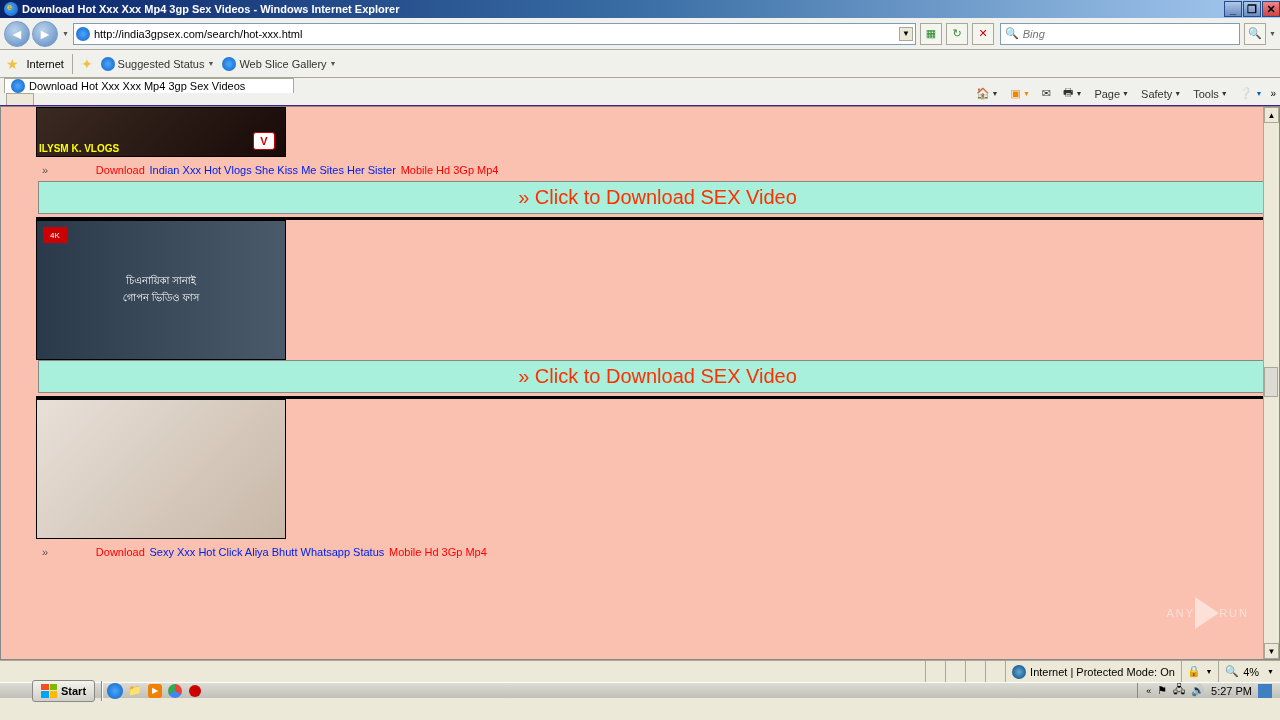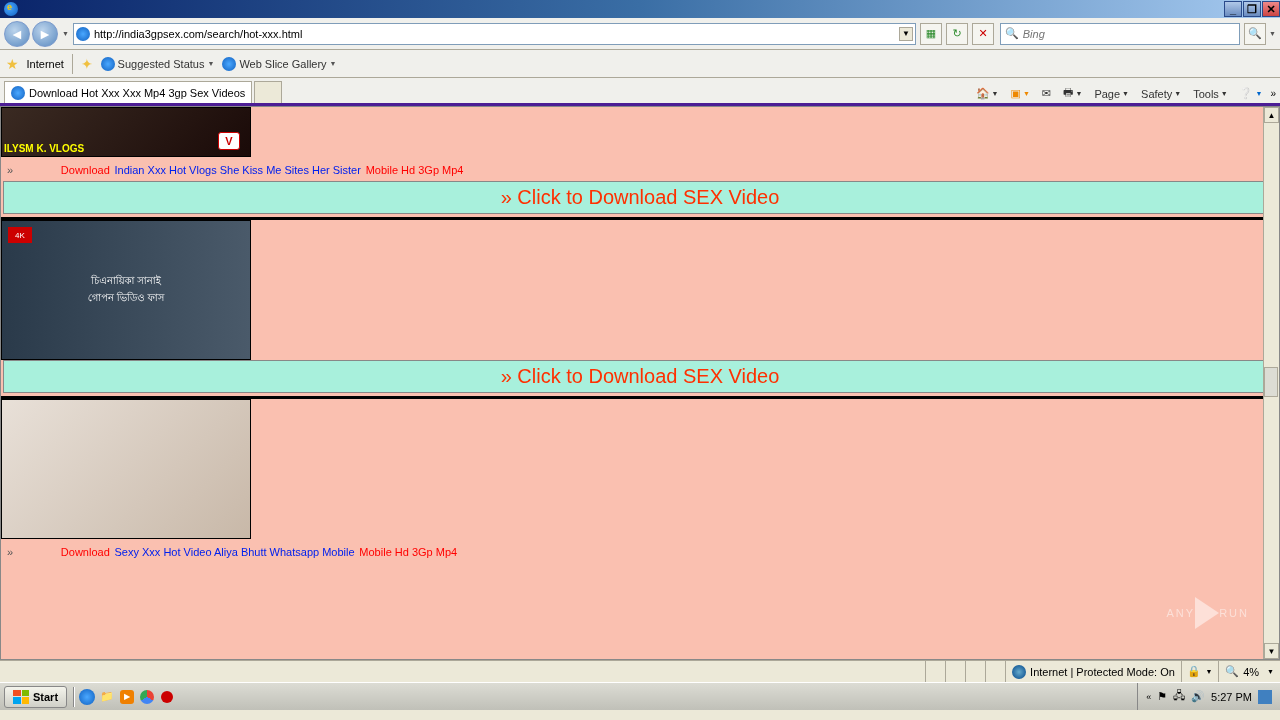--- a/index.html
+++ b/index.html
@@ -22,36 +22,36 @@
 .searchbox { width: 240px; height: 22px; background: #fff; border: 1px solid #7f9db9; display: flex; align-items: center; padding: 0 4px; margin-left: 4px; }
 .searchbox .magnify { color: #888; margin-right: 4px; }
 .searchbox input { flex: 1; border: none; outline: none; color: #999; font-style: italic; }
 
 .favbar { height: 28px; background: #f0f0ec; border-bottom: 1px solid #aca899; display: flex; align-items: center; padding: 0 6px; gap: 8px; }
 .favbar .star { color: #f0c040; font-size: 14px; }
 .favbar .sep { width: 1px; height: 20px; background: #aca899; }
 .favbar .link { display: flex; align-items: center; gap: 3px; color: #333; }
 .favbar .link .dd { font-size: 7px; color: #555; }
 
-.tabbar { height: 28px; background: #f0f0ec; border-bottom: 3px solid #4c1d95; display: flex; align-items: flex-end; padding: 0 4px; position: relative; }
+.tabbar { height: 28px; background: #f0f0ec; border-bottom: 1px solid #4c1d95; display: flex; padding: 0 4px; position: relative; flex-direction: column; }
 .tab { height: 22px; background: #fff; border: 1px solid #aca899; border-bottom: none; display: flex; align-items: center; padding: 0 6px; gap: 4px; max-width: 290px; }
 .tab .ie-icon { width: 14px; height: 14px; background: radial-gradient(circle,#4aa8ff,#1060c0); border-radius: 50%; }
 .tab .title { white-space: nowrap; overflow: hidden; text-overflow: ellipsis; }
 .newtab { width: 28px; height: 22px; border: 1px solid #aca899; border-bottom: none; background: #ece9d8; margin-left: 2px; }
 .commandbar { position: absolute; right: 4px; top: 4px; display: flex; align-items: center; gap: 4px; }
 .commandbar .cbitem { display: flex; align-items: center; gap: 2px; color: #333; padding: 2px 4px; }
 .commandbar .cbitem .dd { font-size: 7px; }
 
 .content { position: relative; background: #fac0b0; height: 554px; overflow: hidden; border: 1px solid #888; }
 .scrollv { position: absolute; right: 0; top: 0; width: 16px; height: 100%; background: #ece9d8; border-left: 1px solid #aca899; }
 .scrollv .arrow { height: 16px; background: #ece9d8; border: 1px solid #aca899; display: flex; align-items: center; justify-content: center; font-size: 8px; }
 .scrollv .thumb { position: absolute; top: 260px; width: 14px; height: 30px; background: #dcdcd4; border: 1px solid #aca899; left: 0; }
 .scrollv .arrow.down { position: absolute; bottom: 0; width: 100%; }
 
-.page { padding: 0; }
+.page { padding: 0; margin-left: 35px; }
 .vid { display: block; }
 .thumb-img { width: 250px; height: 140px; background: #000; position: relative; border: 1px solid #000; }
 .thumb-img.small { height: 50px; }
 .thumb-img .playmark { position: absolute; right: 10px; bottom: 6px; width: 22px; height: 18px; background: #fff; border: 1px solid #c00; border-radius: 3px; display: flex; align-items: center; justify-content: center; color: #c00; font-size: 11px; font-weight: bold; }
 .thumb-img .vlogs { position: absolute; left: 2px; bottom: 2px; color: #ffff00; font-weight: bold; font-size: 10px; }
 .thumb-img.t1 { background: linear-gradient(135deg,#3a2a22,#1a0a08); }
 .thumb-img.t2 { background: linear-gradient(to right,#2a3a4a,#4a5a6a); display:flex; align-items:center; justify-content:center; }
 .thumb-img.t2 .bengali { color:#fff; font-size:10px; text-align:center; }
 .thumb-img.t2 .logo4k { position:absolute; left:6px; top:6px; width:24px; height:16px; background:#c00; color:#fff; font-size:8px; display:flex; align-items:center; justify-content:center; }
 .thumb-img.t3 { background: linear-gradient(135deg,#e8e0d8,#c8b8a8); }
@@ -61,38 +61,39 @@
 .titleline .link { color: #0020ee; }
 .titleline .fmt { color: #ff0000; font-weight: 500; }
 .dlbar { background: #a8f0dc; border: 1px solid #888; text-align: center; padding: 4px; font-size: 20px; color: #ff3000; font-family: 'Arial Narrow', Arial; margin: 0 2px 3px 2px; }
 .hr-black { height: 3px; background: #000; }
 
 .ie-status { height: 22px; background: #ece9d8; border-top: 1px solid #aca899; display: flex; align-items: center; }
 .ie-status .spacer { flex: 1; }
 .ie-status .segment { border-left: 1px solid #aca899; height: 100%; display: flex; align-items: center; padding: 0 6px; gap: 4px; }
 .ie-status .globe { width: 14px; height: 14px; background: radial-gradient(circle,#6ac,#048); border-radius: 50%; }
 
-.taskbar { height: 28px; background: linear-gradient(to bottom, #dcdcd4, #c0c0b8); border-top: 1px solid #fff; display: flex; align-items: center; }
+.taskbar { height: 16px; background: linear-gradient(to bottom, #dcdcd4, #c0c0b8); border-top: 1px solid #fff; display: flex; align-items: center; padding-left: 28px; }
 .startbtn { height: 22px; padding: 0 8px; border: 1px solid #888; border-radius: 3px; background: linear-gradient(to bottom,#f4f4ec,#d0d0c8); display: flex; align-items: center; gap: 4px; margin: 0 4px; font-weight: bold; }
 .winflag { width: 16px; height: 14px; display: grid; grid-template-columns: 1fr 1fr; grid-template-rows: 1fr 1fr; gap: 1px; }
 .winflag div:nth-child(1){background:#f25022;} .winflag div:nth-child(2){background:#7fba00;}
 .winflag div:nth-child(3){background:#00a4ef;} .winflag div:nth-child(4){background:#ffb900;}
 .taskbar .sep { width: 2px; height: 20px; border-left: 1px solid #888; border-right: 1px solid #fff; margin: 0 2px; }
 .taskbar .ql { width: 20px; height: 20px; display: flex; align-items: center; justify-content: center; }
 .tray { margin-left: auto; display: flex; align-items: center; gap: 6px; padding: 0 8px; border-left: 1px solid #888; height: 100%; }
 .tray .clock { font-size: 11px; }
 
 .watermark { position: absolute; right: 30px; bottom: 30px; color: rgba(255,255,255,0.5); font-size: 36px; font-weight: 300; letter-spacing: 2px; display: flex; align-items: center; gap: 0; pointer-events: none; }
 .watermark .tri { width: 0; height: 0; border-left: 24px solid rgba(255,255,255,0.5); border-top: 16px solid transparent; border-bottom: 16px solid transparent; }
 </style>
 </head>
 <body>
 
 <div class="titlebar">
   <span class="ie-icon"></span>
+  <span>Download Hot Xxx Xxx Mp4 3gp Sex Videos - Windows Internet Explorer</span>
   <span class="spacer"></span>
   <span class="winbtn">_</span>
   <span class="winbtn">❐</span>
   <span class="winbtn close">✕</span>
 </div>
 
 <div class="navbar">
   <div class="navbtn">◄</div>
   <div class="navbtn">►</div>
   <span style="font-size:7px;color:#555;margin:0 2px">▼</span>
@@ -182,21 +183,21 @@
       </div>
       <div class="dlbar">» Click to Download SEX Video</div>
       <div class="hr-black"></div>
     </div>
 
     <div class="vid">
       <div class="thumb-img t3"></div>
       <div class="titleline">
         <span class="arrow">»</span>
         <span class="dl">Download</span>
-        <a class="link">Sexy Xxx Hot Video Aliya Bhutt Whatsapp Mobile</a>
+        <a class="link">Sexy Xxx Hot Click Aliya Bhutt Whatsapp Status</a>
         <span class="fmt">Mobile Hd 3Gp Mp4</span>
       </div>
     </div>
   </div>
 
   <div class="scrollv">
     <div class="arrow">▲</div>
     <div class="thumb"></div>
     <div class="arrow down">▼</div>
   </div>

